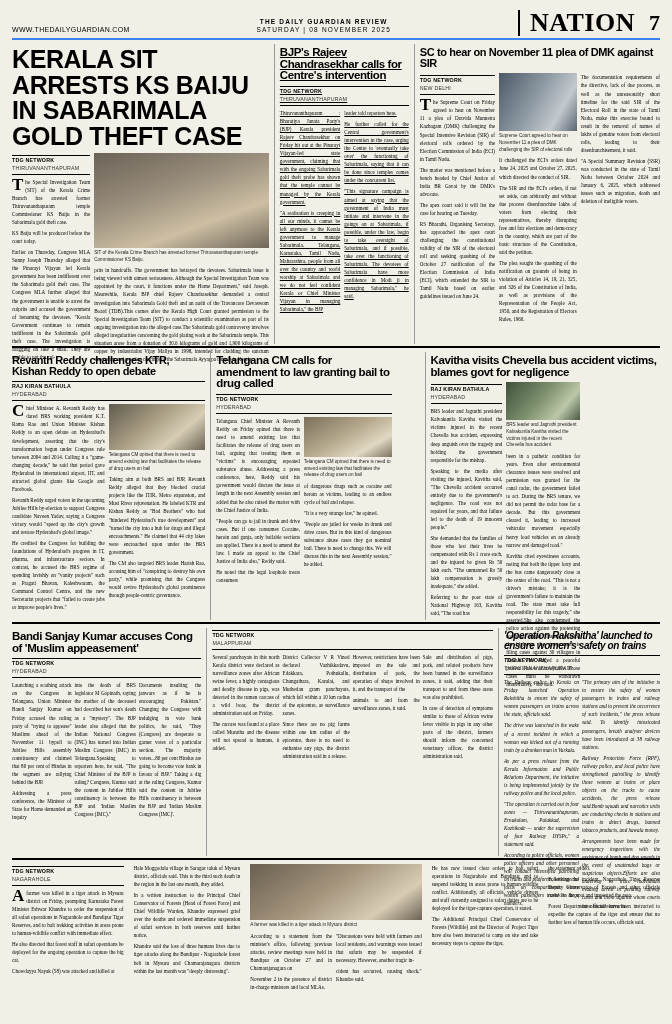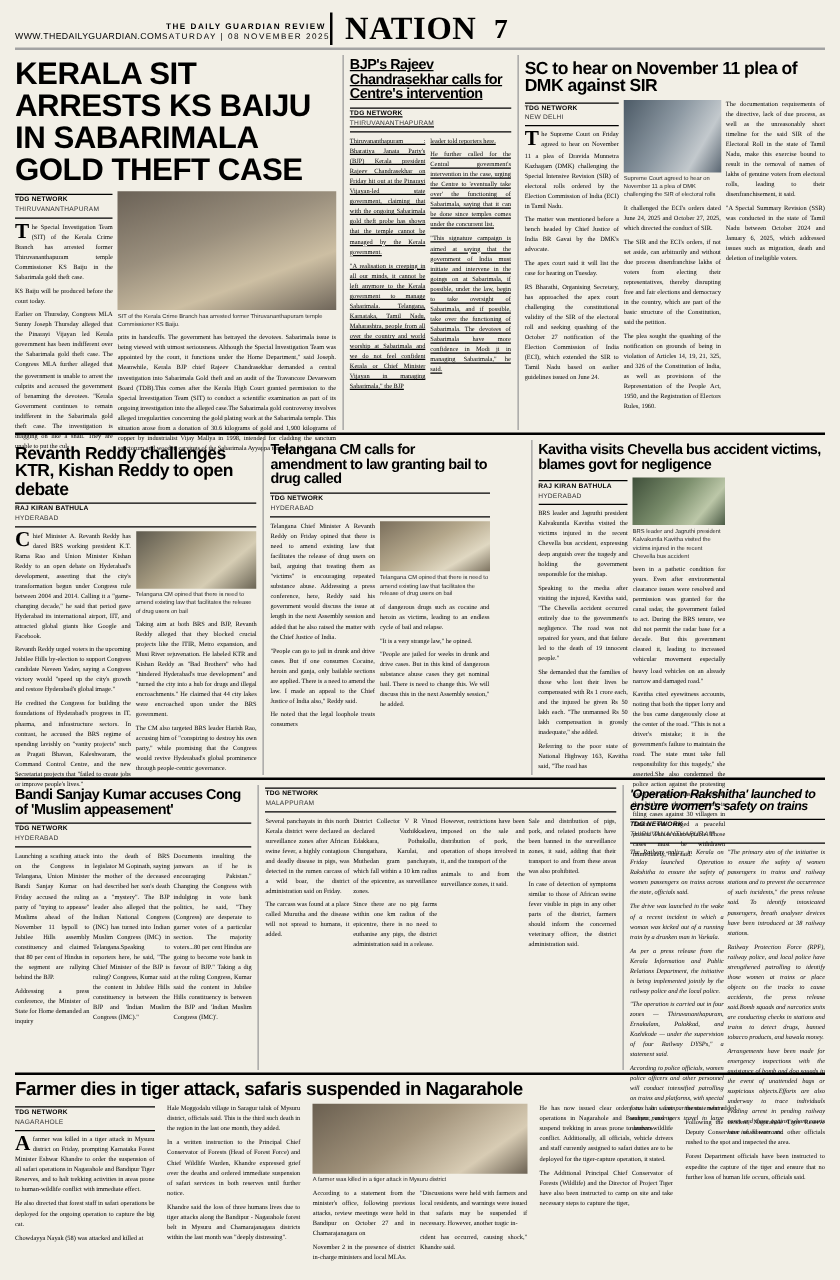--- a/index.html
+++ b/index.html
@@ -13,22 +13,22 @@
   }
   .page {
     width: 672px; height: 1024px;
     background: #f2efe6;
     padding: 10px 12px 8px 12px;
     position: relative;
   }
 
   
   .masthead {
-    display:flex; align-items:flex-end; 
-    border-bottom: 2px solid #a3a3a3;
+    display:flex; align-items:flex-end; justify-content:space-between;
+    border-bottom: 2px solid #3b82f6;
     padding-bottom:2px;
   }
   .mh-left { font-size:7px; letter-spacing:.3px; font-family:"Liberation Sans",sans-serif; padding-bottom:3px;}
   .mh-center { text-align:center; line-height:1.25; padding-bottom:2px;}
   .mh-center .l1 { font-size:6.5px; letter-spacing:1.2px; font-family:"Liberation Sans",sans-serif; font-weight:bold;}
   .mh-center .l2 { font-size:6.5px; letter-spacing:1.2px; font-family:"Liberation Sans",sans-serif;}
   .mh-right { display:flex; align-items:center; gap:8px; }
   .nation-word {
     font-size:26px; font-weight:bold; letter-spacing:.5px;
     font-family:"Liberation Serif", serif; line-height:1;
@@ -42,21 +42,21 @@
   .col:last-child { padding-right:0; }
   .vline { border-left:1px solid #999; }
 
   h1.head {
     font-family:"Liberation Sans", sans-serif;
     font-weight:bold; line-height:1.02; margin:3px 0 4px 0;
     letter-spacing:-0.4px;
   }
   .hl-xxl { font-size:25px; }
   .hl-xl { font-size:15px; }
-  .hl-l { font-size:14px; }
+  .hl-l { font-size:11px; }
   .hl-m { font-size:11.5px; }
   .hl-s { font-size:10px; }
 
   .byline {
     font-family:"Liberation Sans",sans-serif;
     font-size:5.3px; font-weight:bold; letter-spacing:.2px;
     border-top:1px solid #000; border-bottom:1px solid #000;
     padding:1px 0; margin:2px 0 3px 0; line-height:1.5;
   }
   .byline .place { font-weight:normal; display:block; color:#333; }
@@ -313,21 +313,20 @@
           <p class="body">"The primary aim of the initiative is to ensure the safety of women passengers in trains and railway stations and to prevent the occurrence of such incidents," the press release said. To identify intoxicated passengers, breath analyser devices have been introduced at 38 railway stations.</p>
           <p class="body">Railway Protection Force (RPF), railway police, and local police have strengthened patrolling to identify those women at trains or place objects on the tracks to cause accidents, the press release said.Bomb squads and narcotics units are conducting checks in stations and trains to detect drugs, banned tobacco products, and hawala money.</p>
           <p class="body">Arrangements have been made for emergency inspections with the assistance of bomb and dog squads in the event of unattended bags or suspicious objects.Efforts are also underway to trace individuals evading arrest in pending railway cases and those against whom courts have issued warrants.</p>
         </div>
       </div>
     </div>
   </div>
 
   <div class="thickrule" style="margin-top:2px;"></div>
   <div class="sec">
-    <h1 class="head hl-xl">Farmer dies in tiger attack, safaris suspended in Nagarahole</h1>
     <div class="cols">
       <div class="col" style="width:18%;">
         <div class="byline">
           <span>TDG NETWORK</span>
           <span class="place">NAGARAHOLE</span>
         </div>
         <p class="body first">A farmer was killed in a tiger attack in Mysuru district on Friday, prompting Karnataka Forest Minister Eshwar Khandre to order the suspension of all safari operations in Nagarahole and Bandipur Tiger Reserves, and to halt trekking activities in areas prone to human-wildlife conflict with immediate effect.</p>
         <p class="body">He also directed that forest staff in safari operations be deployed for the ongoing operation to capture the big cat.</p>
         <p class="body">Chowdayya Nayak (58) was attacked and killed at</p>
       </div>

